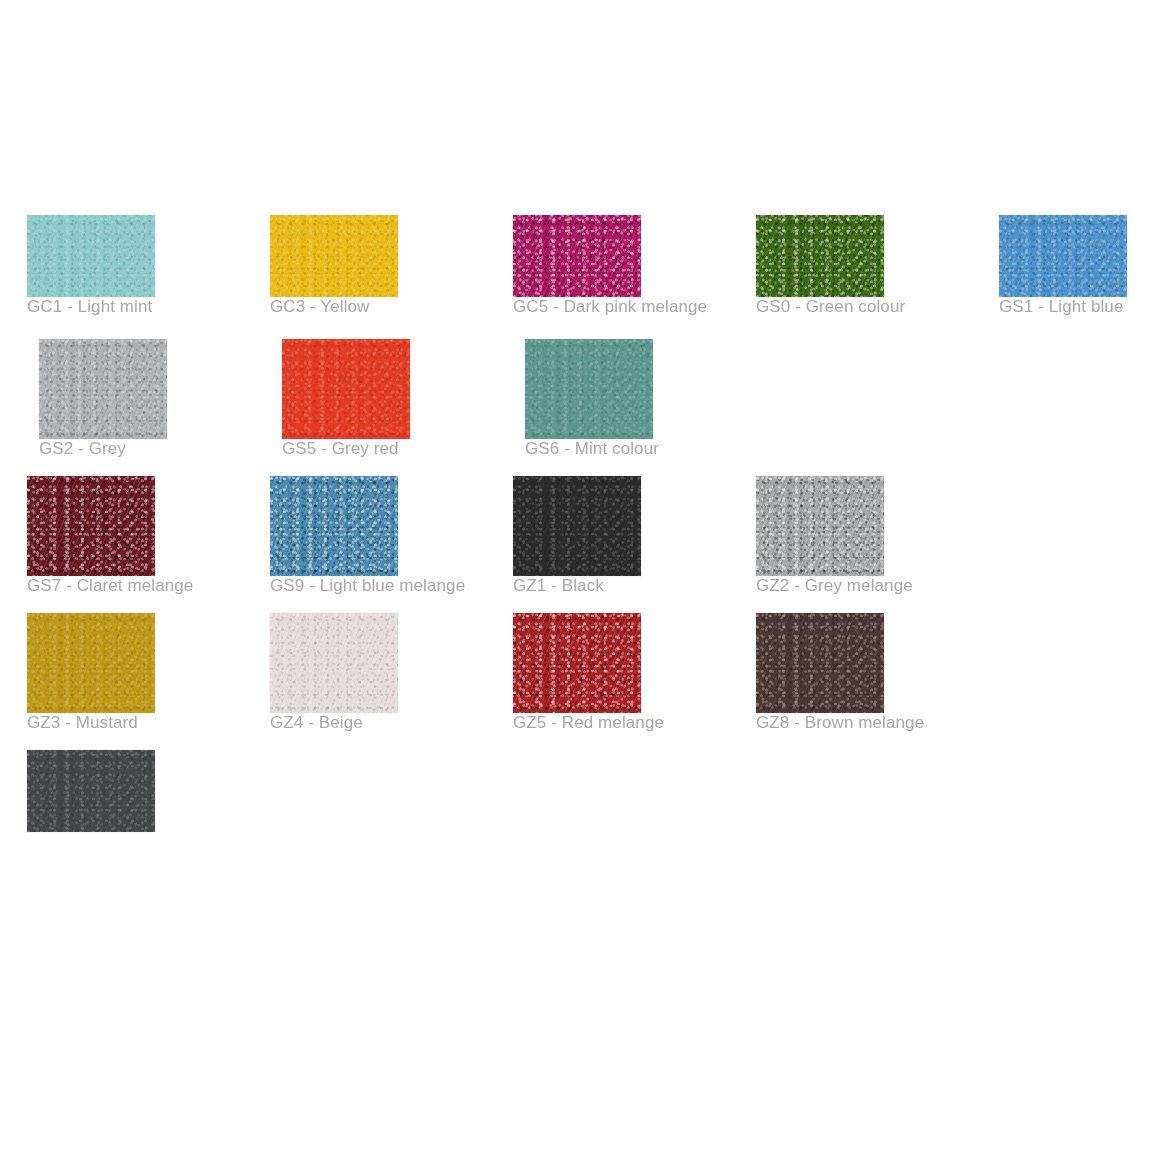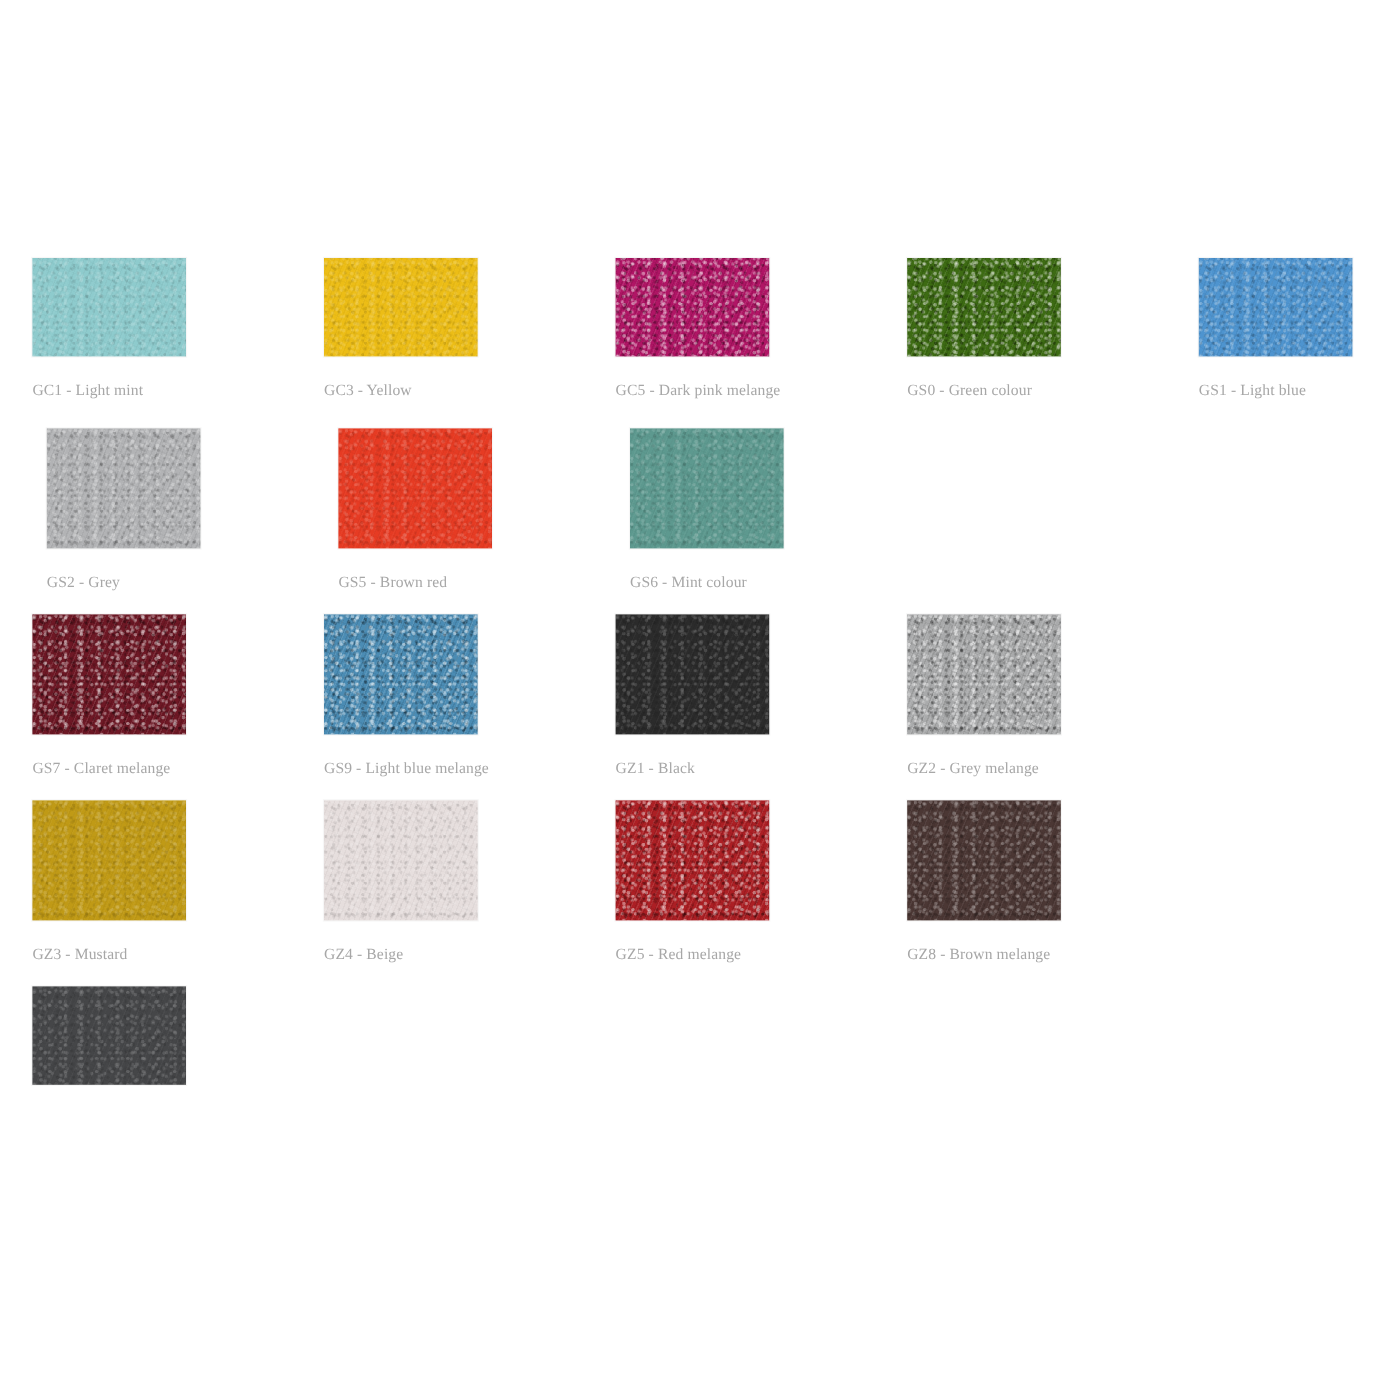--- a/index.html
+++ b/index.html
@@ -88,27 +88,26 @@
       repeating-linear-gradient(24deg, rgba(0,0,0,0.10) 0 1px, transparent 1px 7px);
   }
 
   
   .swatch-chip.melange-strong .texture { opacity: 0.85; }
   .swatch-chip.melange-strong .texture2 { opacity: 0.46; }
   .swatch-chip.melange-soft .texture { opacity: 0.30; }
   .swatch-chip.melange-soft .texture2 { opacity: 0.16; }
 
   .swatch-label {
-    margin-top: 20px;
-    font-size: 13px;
+    margin-top: 2px;
+    font-size: 17px;
     line-height: 16px;
     color: #a7a7a7;
     letter-spacing: 0.1px;
     white-space: nowrap;
-    font-family: Liberation Serif, serif;
   }
 
   .row-gap-1 { margin-bottom: 24px; }
   .row-gap-2 { margin-bottom: 19px; padding-left: 12px; }
   .row-gap-3 { margin-bottom: 19px; }
   .row-gap-4 { margin-bottom: 19px; }
 </style>
 </head>
 <body style="background-color: rgb(255, 255, 255);">
 
@@ -156,21 +155,21 @@
           <div class="texture"></div>
           <div class="texture2"></div>
         </div>
         <div class="swatch-label">GS2 - Grey</div>
       </div>
       <div class="swatch-cell">
         <div class="swatch-chip melange-soft" style="background-color: rgb(230, 59, 35); height: 100px;">
           <div class="texture"></div>
           <div class="texture2"></div>
         </div>
-        <div class="swatch-label">GS5 - Brown red</div>
+        <div class="swatch-label">GS5 - Grey red</div>
       </div>
       <div class="swatch-cell">
         <div class="swatch-chip melange-soft" style="background-color: rgb(93, 153, 143); height: 100px;">
           <div class="texture"></div>
           <div class="texture2"></div>
         </div>
         <div class="swatch-label">GS6 - Mint colour</div>
       </div>
     </div>
     <div class="swatch-row row-tall row-gap-3">

